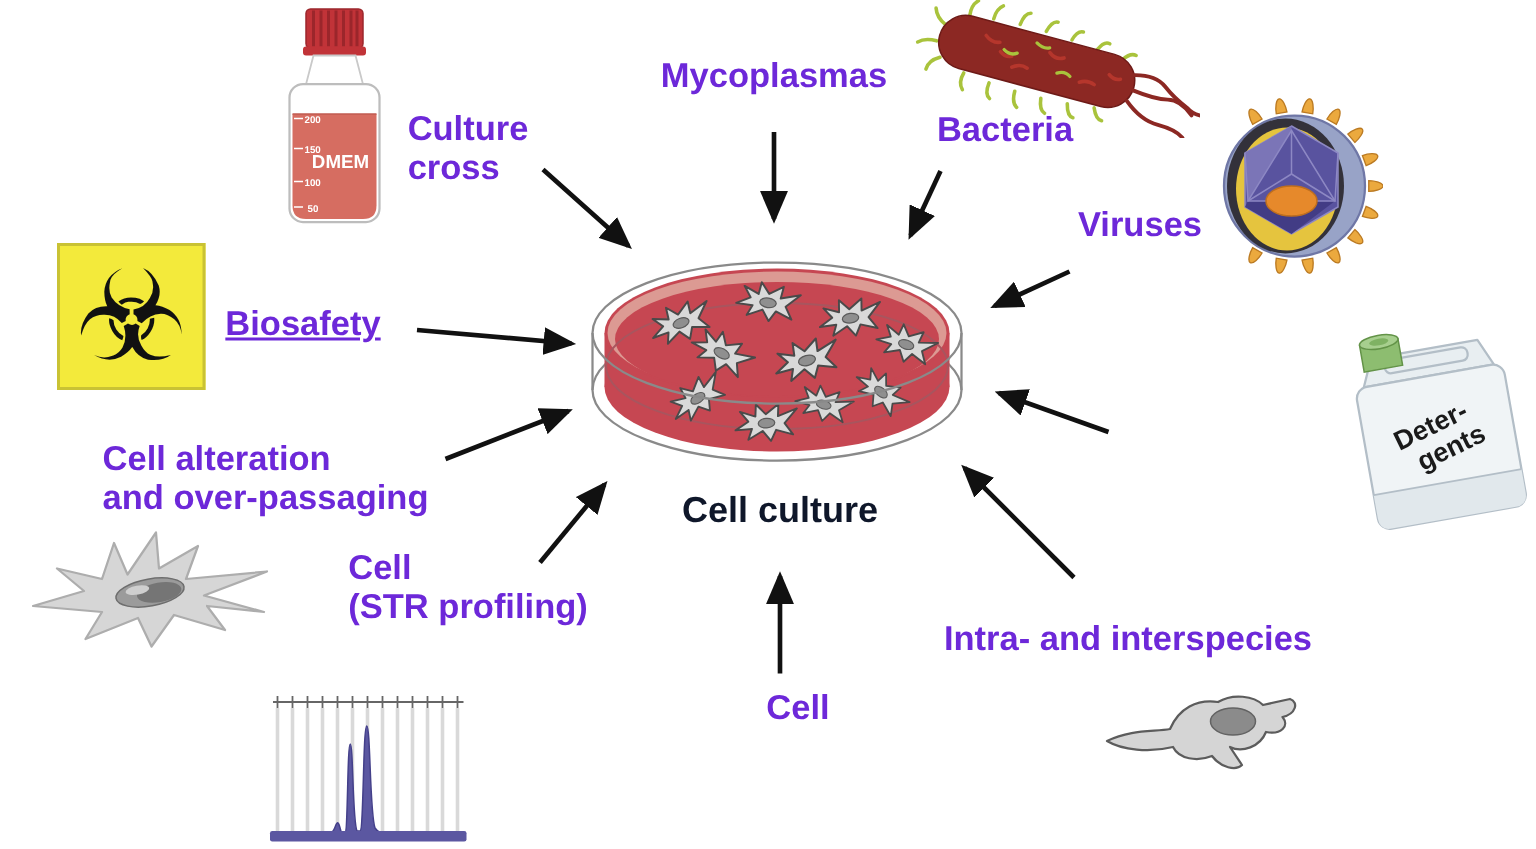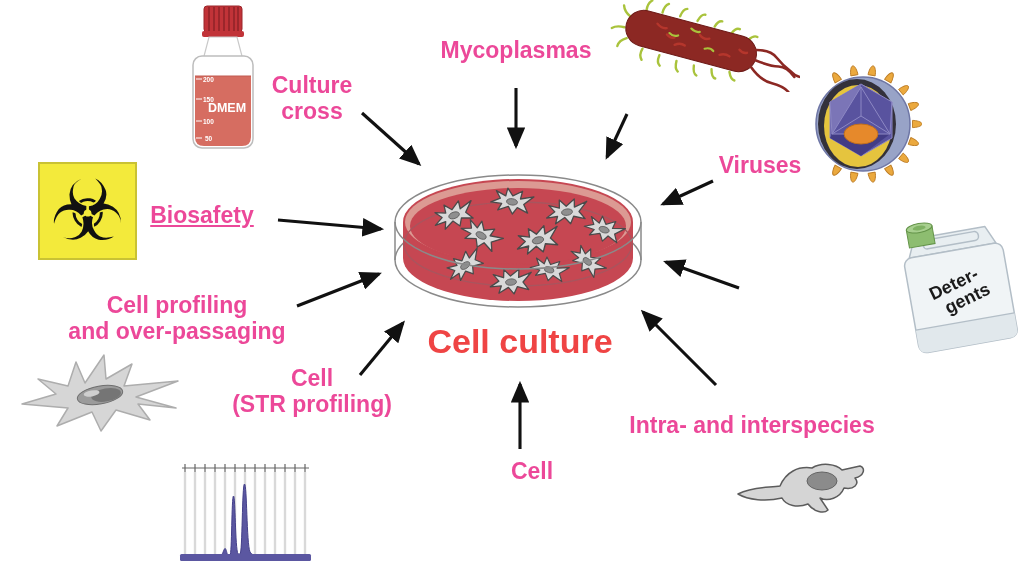--- a/index.html
+++ b/index.html
@@ -1,21 +1,21 @@
 <!DOCTYPE html>
 <html><head>
 <meta charset="utf-8">
 <style>
   html,body{margin:0;padding:0;background:#fff;}
   .stage{position:relative;width:1024px;height:566px;background:#ffffff;overflow:hidden;
          font-family:"Liberation Sans",sans-serif;color:#111;}
-  .lbl{position:absolute;transform:translateX(-50%);text-align:center;font-weight:bold;
-       font-size:23px;line-height:26px;color:#ec4899;white-space:nowrap;}
-  .title{position:absolute;transform:translateX(-50%);font-weight:bold;font-size:34px;
-         line-height:38px;color:#ef4444;white-space:nowrap;}
+  .lbl{position:absolute;transform:translateX(-50%);text-align:left;font-weight:bold;
+       font-size:23px;line-height:26px;color:#6d28d9;white-space:nowrap;}
+  .title{position:absolute;transform:translateX(-50%);font-weight:bold;font-size:24px;
+         line-height:38px;color:#0f172a;white-space:nowrap;}
   .abs{position:absolute;}
   .biohazard{position:absolute;left:38px;top:162px;width:95px;height:94px;background:#f3ea3b;
              border:2px solid #c9c234;display:flex;align-items:center;justify-content:center;
              font-family:"DejaVu Sans",sans-serif;font-size:84px;line-height:1;color:#111;}
   svg text{font-family:"Liberation Sans",sans-serif;font-weight:bold;}
   .arrows{position:absolute;left:0;top:0;pointer-events:none;}
 </style>
 </head>
 <body>
 
@@ -78,35 +78,38 @@
 
   <div class="title" style="left:520px;top:322px;">Cell culture</div>
 
   <div class="lbl" style="left:312px;top:72px;">
     <div>Culture</div>
     <div>cross</div>
   </div>
   <div class="lbl" style="left:516px;top:37px;">
     <div>Mycoplasmas</div>
   </div>
-  <div class="lbl" style="left:760px;top:152px;">
+  <div class="lbl" style="left:670px;top:73px;">
+    <div>Bacteria</div>
+  </div>
+  <div class="lbl" style="left:760px;top:136px;">
     <div>Viruses</div>
   </div>
   <div class="lbl" style="left:752px;top:412px;">
     <div>Intra- and interspecies</div>
   </div>
   <div class="lbl" style="left:532px;top:458px;">
     <div>Cell</div>
   </div>
   <div class="lbl" style="left:312px;top:365px;">
     <div>Cell</div>
     <div>(STR profiling)</div>
   </div>
   <div class="lbl" style="left:177px;top:292px;">
-    <div>Cell profiling</div>
+    <div>Cell alteration</div>
     <div>and over-passaging</div>
   </div>
   <div class="lbl" style="left:202px;top:202px;text-decoration:underline;">
     <div>Biosafety</div>
   </div>
 
   <svg class="abs" style="left:191px;top:4px;" width="64" height="146" viewBox="0 0 64 146">
     <rect x="13" y="2" width="38" height="26" rx="3" fill="#c13338" stroke="#9b262b"></rect>
     <g stroke="#9b262b" stroke-width="2">
       <line x1="18" y1="3" x2="18" y2="27"></line>

